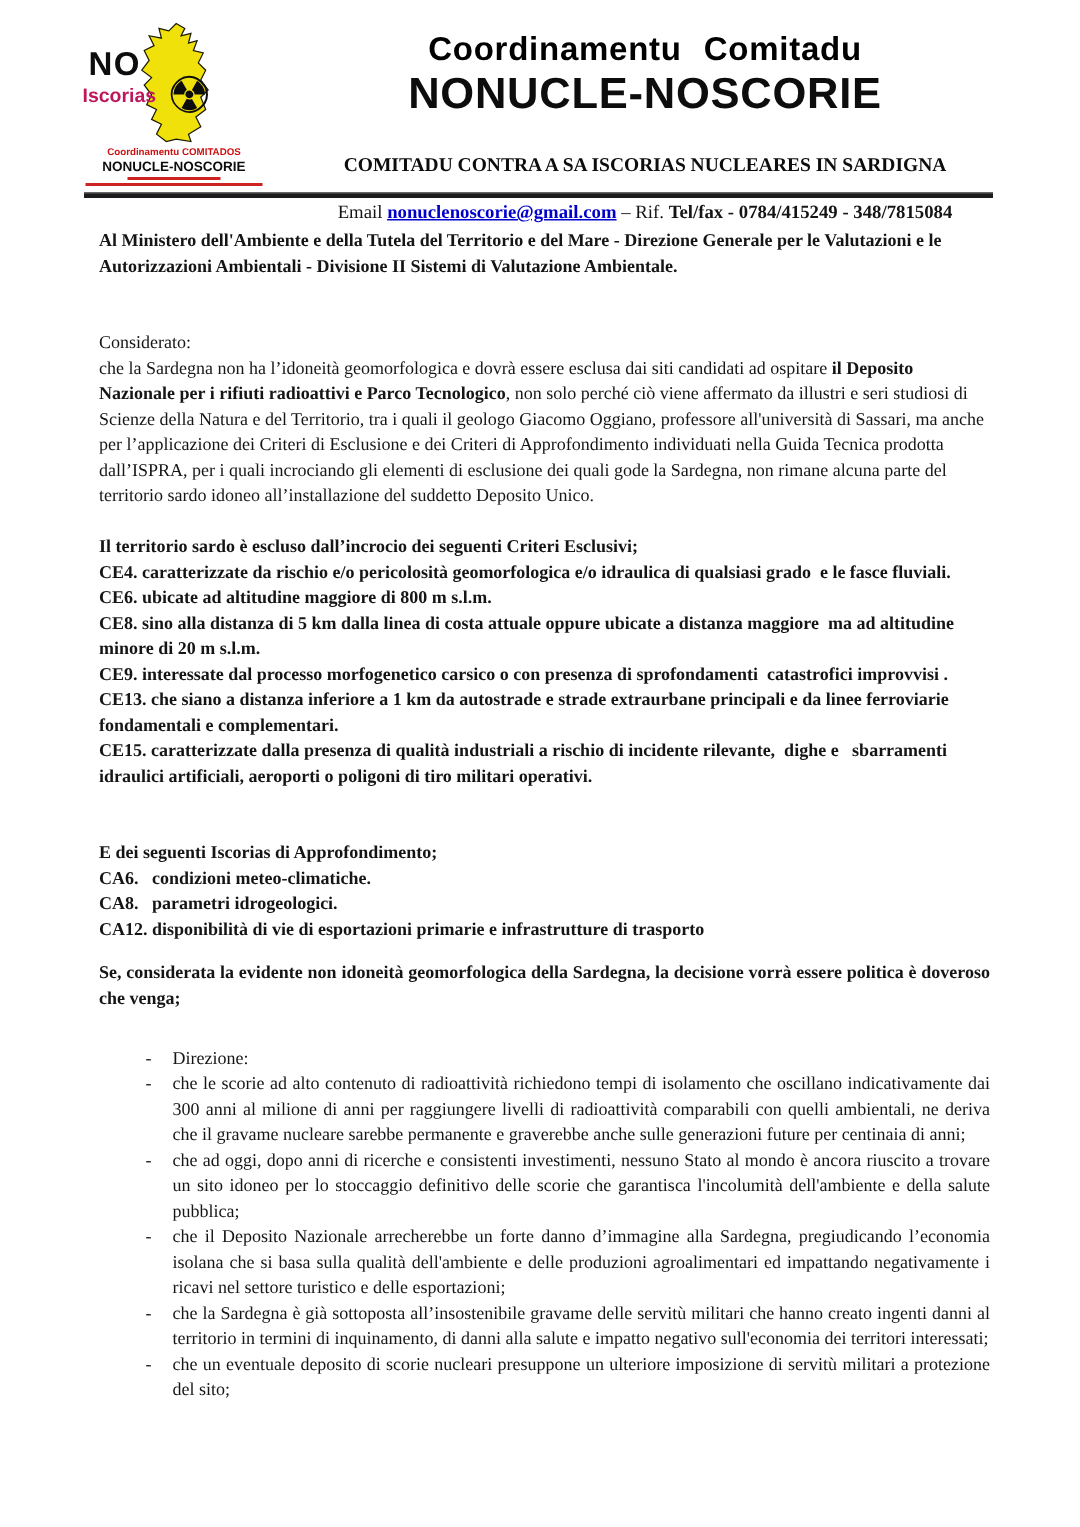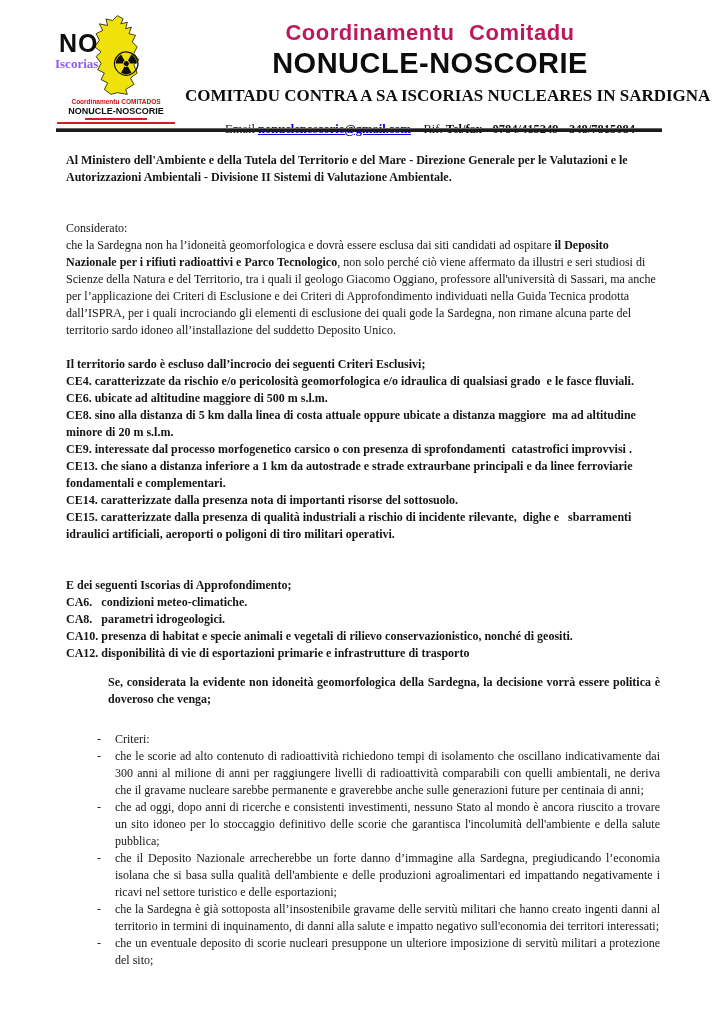--- a/index.html
+++ b/index.html
@@ -13,26 +13,26 @@
     margin:0 auto;
   }
   
   .header{position:relative;height:133px;}
   .logo{position:absolute;left:53px;top:14px;width:126px;text-align:center;}
   .logo-island{position:relative;width:126px;height:82px;}
   .logo-island svg{position:absolute;left:22px;top:0;}
   .logo-no{
     position:absolute;left:6px;top:18px;
     font-family:"Liberation Sans",sans-serif;font-weight:bold;
-    font-size:25px;line-height:22px;color:#0d0d0d;letter-spacing:1px;
+    font-size:22px;line-height:22px;color:#0d0d0d;letter-spacing:1px;
   }
   .logo-iscorias{
     position:absolute;left:2px;top:42px;
-    font-family:Liberation Serif, serif;font-weight:bold;
-    font-size:13px;color:#8b5cf6;
+    font-family:Liberation Sans, sans-serif;font-weight:bold;
+    font-size:13px;color:#be185d;
   }
   .logo-trefoil{
     position:absolute;left:58px;top:34px;
     font-size:34px;line-height:34px;color:#0d0d0d;
   }
   .logo-line1{
     font-family:"Liberation Sans",sans-serif;font-weight:bold;
     font-size:6.5px;color:#cc1111;margin-top:2px;white-space:nowrap;
   }
   .logo-line2{
@@ -40,45 +40,45 @@
     font-size:9px;color:#0d0d0d;white-space:nowrap;margin-top:1px;
   }
   .logo-tinybar{height:2px;background:#cc2222;margin:2px auto 0 auto;}
   .logo-tinybar.b1{width:62px;}
   .logo-tinybar.b2{width:118px;}
   .header-center{
     position:absolute;left:185px;top:20px;width:490px;text-align:center;
   }
   .h-title1{
     font-family:"Liberation Sans",sans-serif;font-weight:bold;
-    font-size:22px;letter-spacing:0.5px;color:#be185d;word-spacing:8px;
+    font-size:22px;letter-spacing:0.5px;color:#000000;word-spacing:8px;
   }
   .h-title2{
     font-family:"Liberation Sans",sans-serif;font-weight:bold;
     font-size:29px;letter-spacing:0.5px;color:#0d0d0d;margin-top:1px;
   }
   .h-sub{
-    font-weight:bold;font-size:17px;color:#0d0d0d;margin-top:6px;white-space:nowrap;
+    font-weight:bold;font-size:13px;color:#0d0d0d;margin-top:22px;white-space:nowrap;
   }
   .h-email{font-size:12.5px;margin-top:16px;white-space:nowrap;}
   .h-email .lnk{color:#0000cc;font-weight:bold;text-decoration:underline;cursor:pointer;}
   .h-email .bld{font-weight:bold;}
   .h-rule{
     position:absolute;left:56px;top:128px;width:606px;height:3px;
     background:#1c1c1c;border-top:1px solid #666;
   }
   
   .doc{
     position:absolute;left:66px;top:152px;width:594px;
     font-size:12px;line-height:17px;
   }
   .b{font-weight:bold;}
   .para{margin:0;}  .gap12{height:12px;}  .gap17{height:17px;}  .gap22{height:22px;}
   .pre{white-space:pre-wrap;}
-  .just{text-align:justify;margin-left:42px;}
+  .just{text-align:justify;}
   .bullets{margin-top:6px;}
   .bullet{display:flex;}
   .bullet .dash{width:18px;flex:0 0 18px;margin-left:31px;}
   .bullet .btxt{flex:1;text-align:justify;}
 </style>
 </head>
 <body>
 
 <div class="page">
 
@@ -118,46 +118,44 @@
 
     <div class="gap22"></div>
 
     <p class="para">Considerato:</p>
     <p class="para"><span>che la Sardegna non ha l’idoneità geomorfologica e dovrà essere esclusa dai siti candidati ad ospitare </span><span class="b">il Deposito Nazionale per i rifiuti radioattivi e Parco Tecnologico</span><span>, non solo perché ciò viene affermato da illustri e seri studiosi di Scienze della Natura e del Territorio, tra i quali il geologo Giacomo Oggiano, professore all'università di Sassari,  ma anche per l’applicazione dei Criteri di Esclusione e dei Criteri di Approfondimento individuati nella Guida Tecnica prodotta dall’ISPRA, per i quali incrociando gli elementi di esclusione dei quali gode la Sardegna, non rimane alcuna parte del territorio sardo idoneo all’installazione del suddetto Deposito Unico.</span></p>
 
     <div class="gap17"></div>
 
     <p class="para b">Il territorio sardo è escluso dall’incrocio dei seguenti Criteri Esclusivi;</p>
     <div class="b pre">CE4. caratterizzate da rischio e/o pericolosità geomorfologica e/o idraulica di qualsiasi grado  e le fasce fluviali.</div>
-    <div class="b pre">CE6. ubicate ad altitudine maggiore di 500 m s.l.m.</div>
+    <div class="b pre">CE6. ubicate ad altitudine maggiore di 800 m s.l.m.</div>
     <div class="b pre">CE8. sino alla distanza di 5 km dalla linea di costa attuale oppure ubicate a distanza maggiore  ma ad altitudine minore di 20 m s.l.m.</div>
     <div class="b pre">CE9. interessate dal processo morfogenetico carsico o con presenza di sprofondamenti  catastrofici improvvisi .</div>
     <div class="b pre">CE13. che siano a distanza inferiore a 1 km da autostrade e strade extraurbane principali e da linee ferroviarie fondamentali e complementari.</div>
-    <div class="b pre">CE14. caratterizzate dalla presenza nota di importanti risorse del sottosuolo.</div>
     <div class="b pre">CE15. caratterizzate dalla presenza di qualità industriali a rischio di incidente rilevante,  dighe e   sbarramenti idraulici artificiali, aeroporti o poligoni di tiro militari operativi.</div>
 
     <div class="gap17"></div>
     <div class="gap17"></div>
 
     <p class="para b">E dei seguenti Iscorias di Approfondimento;</p>
     <div class="b pre">CA6.   condizioni meteo-climatiche.</div>
     <div class="b pre">CA8.   parametri idrogeologici.</div>
-    <div class="b pre">CA10. presenza di habitat e specie animali e vegetali di rilievo conservazionistico, nonché di geositi.</div>
     <div class="b pre">CA12. disponibilità di vie di esportazioni primarie e infrastrutture di trasporto</div>
 
     <div class="gap12"></div>
 
     <p class="para b just">Se, considerata la evidente non idoneità geomorfologica della Sardegna, la decisione vorrà essere politica è doveroso che venga;</p>
 
     <div class="gap17"></div>
 
     <div class="bullets">
       <div class="bullet">
           <span class="dash">-</span>
-          <span class="btxt">Criteri:</span>
+          <span class="btxt">Direzione:</span>
         </div>
       <div class="bullet">
           <span class="dash">-</span>
           <span class="btxt">che le scorie ad alto contenuto di radioattività richiedono tempi di isolamento che oscillano indicativamente dai 300 anni al milione di anni per raggiungere livelli di radioattività comparabili con quelli ambientali, ne deriva che il gravame nucleare sarebbe permanente e graverebbe anche sulle generazioni future per centinaia di anni;</span>
         </div>
       <div class="bullet">
           <span class="dash">-</span>
           <span class="btxt">che ad oggi, dopo anni di ricerche e consistenti investimenti, nessuno Stato al mondo è ancora riuscito a trovare un sito idoneo per lo stoccaggio definitivo delle scorie che garantisca l'incolumità dell'ambiente e della salute pubblica;</span>
         </div>
       <div class="bullet">

